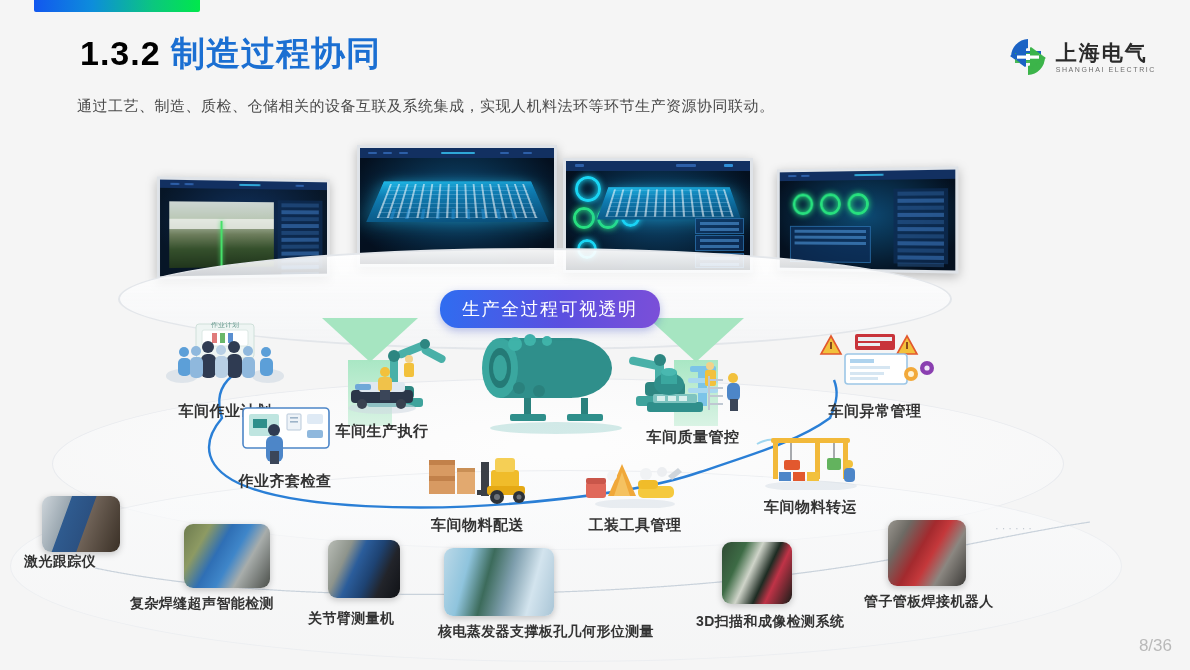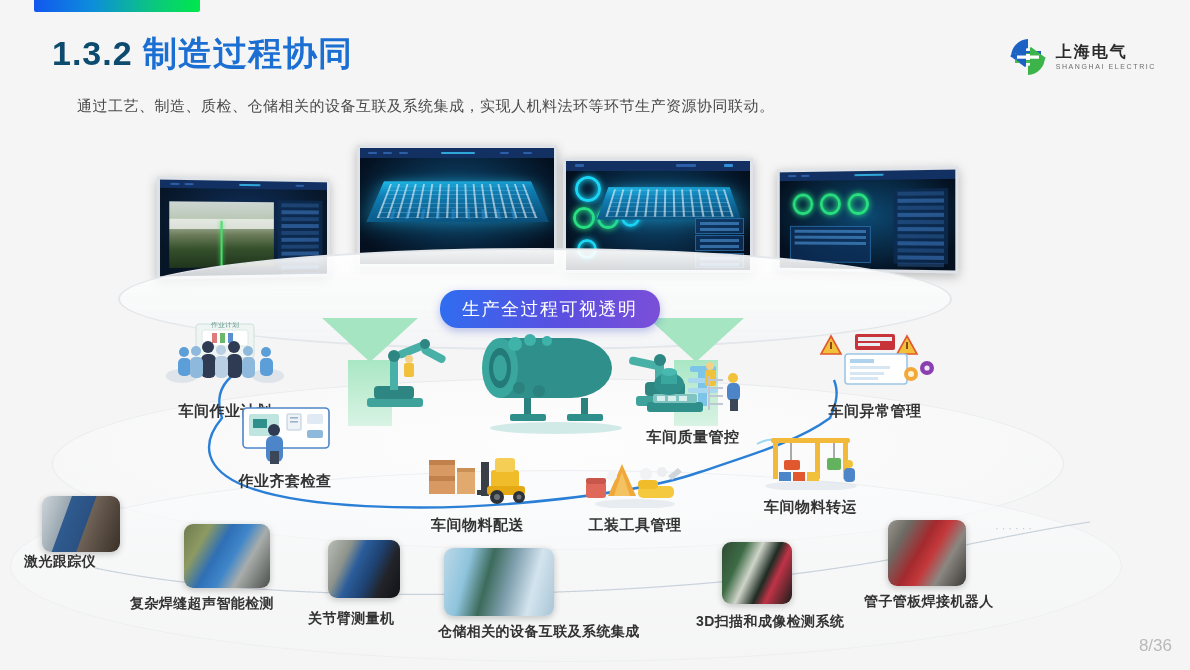--- a/index.html
+++ b/index.html
@@ -16,31 +16,31 @@
     background:linear-gradient(90deg,#1257ef 0%,#0d8ddb 35%,#0bc77e 72%,#00e84b 100%);
     border-radius:0 0 2px 2px;
   }
 
   
   .title{
     position:absolute;left:52px;top:31px;
     font-size:34px;font-weight:bold;color:#1b6fd2;letter-spacing:1px;
     white-space:nowrap;
   }
-  .title .num{color:#0c4a6e;}
+  .title .num{color:#000000;margin-left:28px;}
   .subtitle{
     position:absolute;left:77px;top:97px;width:1020px;
     font-size:15px;color:#4a4a4a;letter-spacing:0.5px;white-space:nowrap;
   }
 
   
   .logo{position:absolute;right:34px;top:36px;display:flex;align-items:center;gap:7px;}
   .logo-mark{width:42px;height:42px;position:relative;flex:0 0 auto;}
   .logo-text{display:flex;flex-direction:column;line-height:1;}
-  .logo-cn{font-size:16px;font-weight:bold;color:#2b2b2b;letter-spacing:2px;}
+  .logo-cn{font-size:21px;font-weight:bold;color:#2b2b2b;letter-spacing:2px;}
   .logo-en{font-size:7px;color:#6d6d6d;letter-spacing:1.6px;margin-top:3px;}
 
   
   .page-num{
     position:absolute;right:18px;bottom:14px;
     font-size:17px;color:#b9b9b9;
   }
 
   
   .monitor{position:absolute;background:#0b1a30;box-shadow:0 3px 10px rgba(0,0,0,.25);}
@@ -412,20 +412,36 @@
         <rect x="78" y="8" width="16" height="10" rx="2" fill="#dfeaf5"></rect>
         <rect x="78" y="24" width="16" height="8" rx="2" fill="#8fb8dd"></rect>
         <circle cx="45" cy="24" r="6" fill="#2f3b52"></circle>
         <rect x="37" y="30" width="17" height="26" rx="6" fill="#4d86c8"></rect>
         <rect x="41" y="45" width="9" height="13" fill="#3b4659"></rect>
       </svg>
     </div>
     <div class="lbl">作业齐套检查</div>
   </div>
 
+  <div class="node" style="left:307px;top:360px;width:150px">
+    <div class="ico">
+      <svg width="110" height="54" viewBox="0 0 110 54">
+        <ellipse cx="55" cy="48" rx="34" ry="6" fill="#cfd9e2" opacity=".55"></ellipse>
+        <rect x="24" y="30" width="62" height="13" rx="4" fill="#2b3648"></rect>
+        <rect x="32" y="22" width="46" height="10" rx="3" fill="#dfe8f0"></rect>
+        <rect x="28" y="24" width="16" height="6" rx="2" fill="#6fa8d8"></rect>
+        <circle cx="35" cy="44" r="5" fill="#39414f"></circle>
+        <circle cx="74" cy="44" r="5" fill="#39414f"></circle>
+        <circle cx="58" cy="12" r="5" fill="#f2c13c"></circle>
+        <rect x="51" y="17" width="14" height="15" rx="4" fill="#f0c24a"></rect>
+        <rect x="53" y="30" width="10" height="10" fill="#3b4659"></rect>
+      </svg>
+    </div>
+    <div class="lbl">车间生产执行</div>
+  </div>
 
   <div class="node" style="left:565px;top:458px;width:140px">
     <div class="ico">
       <svg width="110" height="50" viewBox="0 0 110 50">
         <ellipse cx="55" cy="46" rx="40" ry="5" fill="#d6dee6" opacity=".5"></ellipse>
         <rect x="6" y="24" width="20" height="16" rx="3" fill="#e0685a"></rect>
         <rect x="6" y="20" width="20" height="6" rx="2" fill="#c9564a"></rect>
         <polygon points="42,6 56,38 28,38" fill="#f0a83a"></polygon>
         <polygon points="42,14 50,38 34,38" fill="#f5c261"></polygon>
         <rect x="58" y="28" width="36" height="12" rx="5" fill="#f5c93e"></rect>
@@ -544,21 +560,21 @@
   <div class="photo ph-laser" style="left:42px;top:496px;width:78px;height:56px"></div>
   <div class="pcap" style="left:24px;top:553px">激光跟踪仪</div>
 
   <div class="photo ph-weld" style="left:184px;top:524px;width:86px;height:64px"></div>
   <div class="pcap" style="left:130px;top:595px">复杂焊缝超声智能检测</div>
 
   <div class="photo ph-arm" style="left:328px;top:540px;width:72px;height:58px"></div>
   <div class="pcap" style="left:308px;top:610px">关节臂测量机</div>
 
   <div class="photo ph-tube" style="left:444px;top:548px;width:110px;height:68px"></div>
-  <div class="pcap" style="left:438px;top:623px">仓储相关的设备互联及系统集成</div>
+  <div class="pcap" style="left:438px;top:623px">核电蒸发器支撑板孔几何形位测量</div>
 
   <div class="photo ph-3d" style="left:722px;top:542px;width:70px;height:62px"></div>
   <div class="pcap" style="left:696px;top:613px">3D扫描和成像检测系统</div>
 
   <div class="photo ph-robot" style="left:888px;top:520px;width:78px;height:66px"></div>
   <div class="pcap" style="left:864px;top:593px">管子管板焊接机器人</div>
 
   <div class="dots" style="left:995px;top:522px">······</div>
 
 </div>

